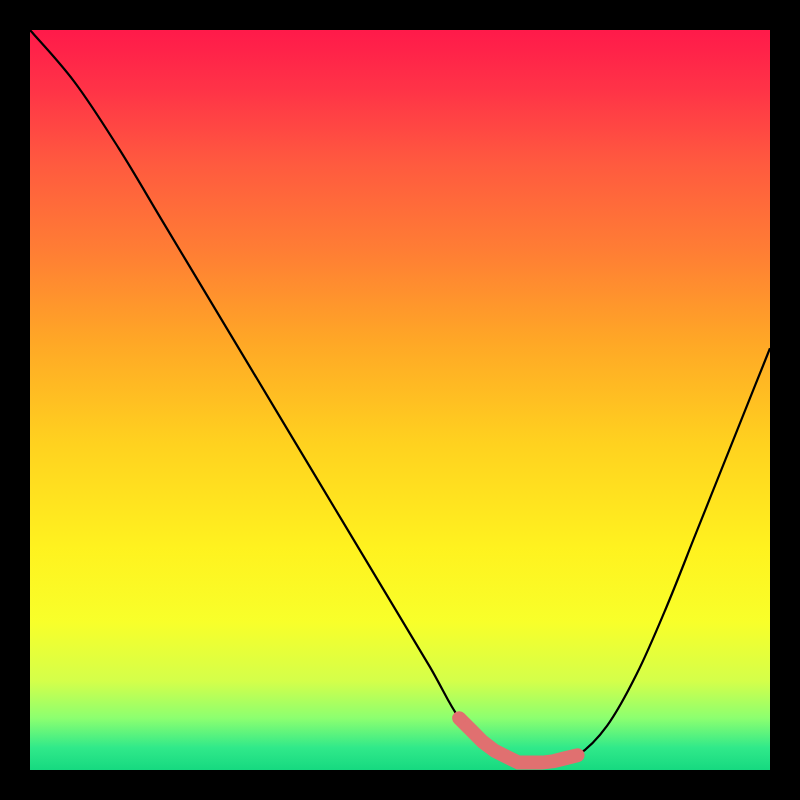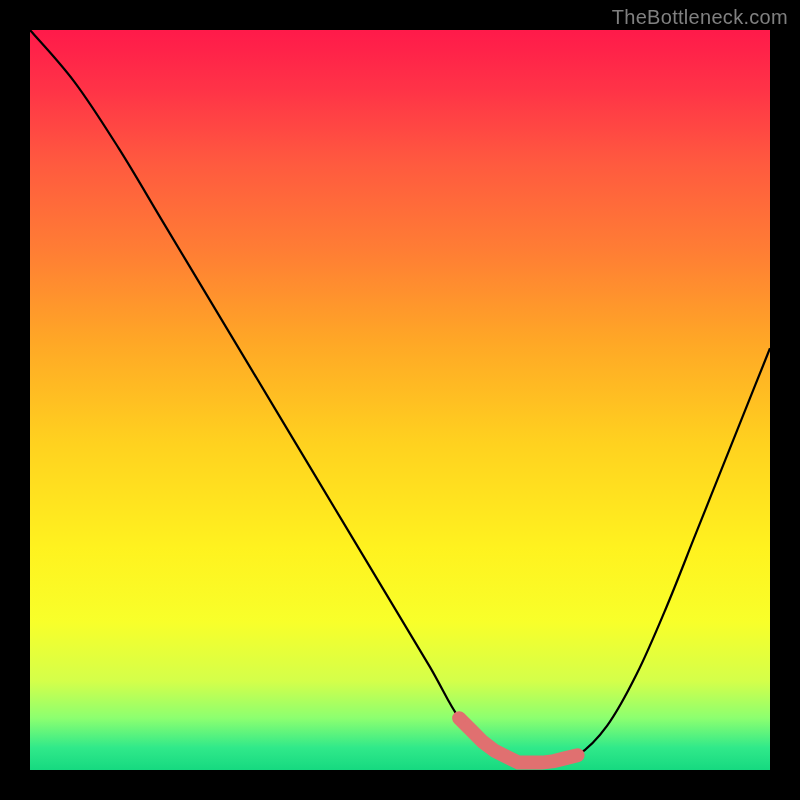--- a/index.html
+++ b/index.html
@@ -21,21 +21,20 @@
  #30e98a 97%,
  #16d980 100%)}
 .curve{position:absolute;left:0;top:0;width:740px;height:740px;pointer-events:none}
 .wm{position:absolute;top:6px;right:12px;color:#808080;font-size:20px;font-weight:400;letter-spacing:.3px}
 .hp{fill:none;stroke:#e07070;stroke-width:14;stroke-linecap:round}
 </style>
 </head>
 <body>
 
 <div class="frame">
-  <div class="wm">TheBottleneck.com</div>
   <div class="plot">
     <div class="grad"></div>
     <svg class="curve" viewBox="0 0 740 740" preserveAspectRatio="none">
       <path id="curvePath" fill="none" stroke="#000" stroke-width="2.2" d="M0 0 C 7.991999999999999 9.323999999999991 28.416 30.48799999999996 44.4 51.799999999999955 C 60.384 73.11199999999995 72.816 93.09199999999997 88.8 118.39999999999998 C 104.78399999999999 143.70799999999997 117.216 165.76 133.2 192.39999999999998 C 149.184 219.03999999999996 161.61599999999999 239.76 177.6 266.4 C 193.584 293.03999999999996 206.016 313.76 222 340.4 C 237.984 367.03999999999996 250.41599999999997 387.76 266.4 414.4 C 282.38399999999996 441.03999999999996 294.81600000000003 461.76 310.8 488.4 C 326.784 515.04 339.216 535.76 355.2 562.4 C 371.18399999999997 589.04 386.28000000000003 613.756 399.6 636.4 C 412.92 659.044 418.544 673.548 429.2 688.2 C 439.856 702.8520000000001 448.144 709.808 458.8 717.8 C 469.456 725.7919999999999 477.744 729.936 488.40000000000003 732.6 C 499.05600000000004 735.264 507.344 733.932 518 732.6 C 528.656 731.268 536.944 731.86 547.6 725.2 C 558.2560000000001 718.5400000000001 566.5440000000001 710.2520000000001 577.2 695.6 C 587.856 680.948 596.144 665.112 606.8 643.8 C 617.4559999999999 622.4879999999999 625.7439999999999 602.508 636.4 577.2 C 647.056 551.892 655.344 529.84 666 503.2 C 676.656 476.56 684.944 455.84 695.5999999999999 429.2 C 706.2559999999999 402.56 717.208 375.17999999999995 725.1999999999999 355.2 C 733.1919999999999 335.22 737.336 324.86 740 318.20000000000005"></path>
       <path id="hiPath" class="hp" d="M429.2 688.2 L 441.03999999999996 700.04 L 452.88 711.88 L 464.72 720.76 L 476.56 726.6800000000001 L 488.40000000000003 732.6 L 500.23999999999995 732.6 L 512.08 732.6 L 523.92 731.12 L 535.7600000000001 728.16 L 547.6 725.2"></path>
       <circle id="dotL" r="6.5" fill="#e07070" cx="429.2" cy="688.2"></circle>
     </svg>
   </div>
 </div>
 

